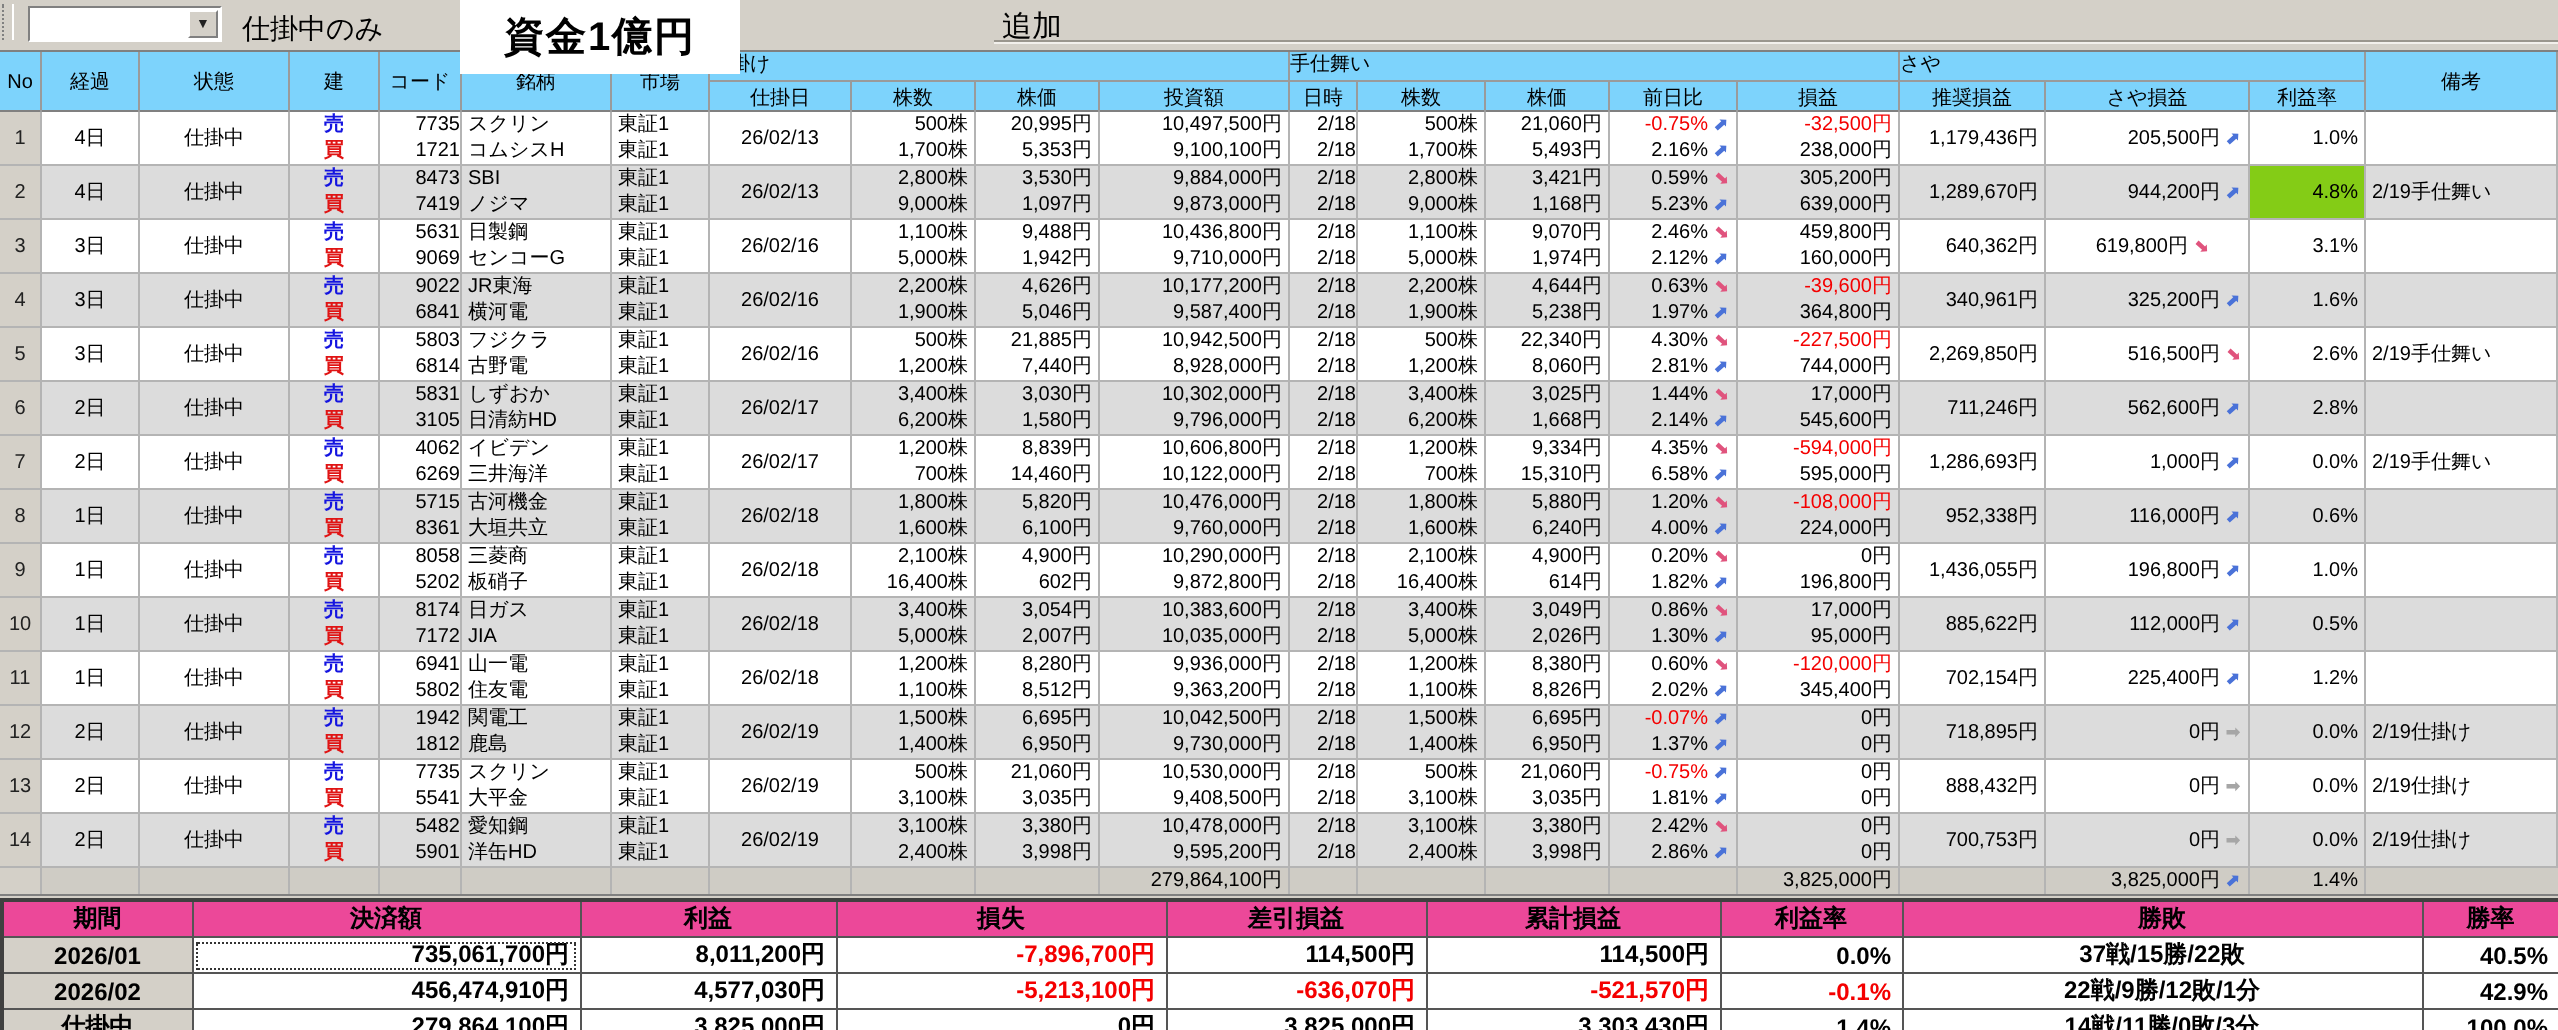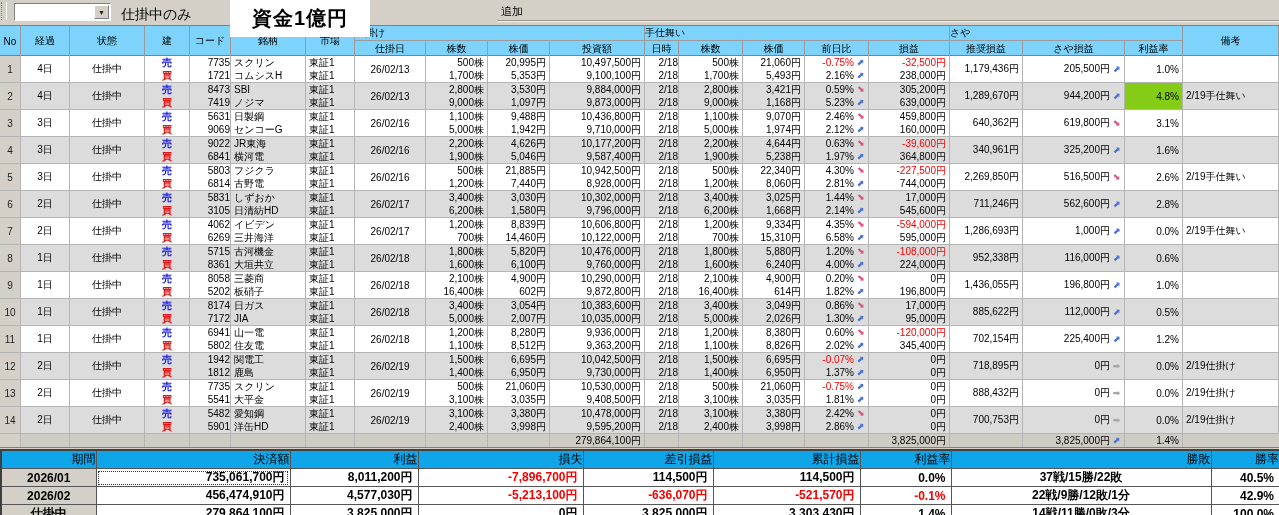--- a/index.html
+++ b/index.html
@@ -6,21 +6,21 @@
 html,body{width:1279px;height:515px;overflow:hidden}
 body{background:#d4d0c8;font-family:"Liberation Sans","DejaVu Sans",sans-serif;font-size:10px;color:#000;position:relative}
 
 
 .toolbar{position:absolute;left:0;top:0;width:1279px;height:25px;background:#d4d0c8}
 .gripper{position:absolute;left:1px;top:2px;width:6px;height:18px;border-left:1px dotted #808080;border-right:1px solid #fff;background:#d4d0c8}
 .combo{position:absolute;left:14px;top:3px;width:97px;height:18px;background:#fff;border:1px solid;border-color:#808080 #fff #fff #808080}
 .combo-btn{position:absolute;right:1px;top:1px;width:15px;height:14px;background:#d4d0c8;border:1px solid;border-color:#fff #808080 #808080 #fff;display:flex;align-items:center;justify-content:center;font-size:7px;color:#222}
 .filter-label{position:absolute;left:121px;top:6px;font-size:14px;white-space:nowrap}
 .capital-overlay{position:absolute;left:230px;top:0;width:140px;height:37px;background:#fff;z-index:6;display:flex;align-items:center;justify-content:center;font-size:20px;font-weight:bold;letter-spacing:1px}
-.add-btn{position:absolute;left:501px;top:4px;font-size:11px;background:transparent;border:none;font-family:inherit;cursor:default}
+.add-btn{position:absolute;left:501px;top:4px;font-size:15px;background:transparent;border:none;font-family:inherit;cursor:default}
 .tool-line{position:absolute;left:497px;top:20px;width:782px;height:2px;border-top:1px solid #9a968e;border-bottom:1px solid #f2f0ec}
 
 
 .maintable{position:absolute;left:0;top:25px;width:1279px;background:#fff;border-top:1px solid #808080}
 .col-no{width:21px}.col-keika{width:49px}.col-jotai{width:75px}.col-tate{width:45px}
 .col-code{width:41px}.col-meigara{width:75px}.col-shijo{width:49px}
 .col-shikakebi{width:71px}.col-kabusu{width:62px}.col-kabuka{width:62px}.col-toshi{width:95px}
 .col-nichiji{width:34px}.col-kabusu2{width:64px}.col-kabuka2{width:62px}.col-zenjitsu{width:64px}.col-soneki{width:81px}
 .col-suisho{width:73px}.col-saya{width:102px}.col-ritsu{width:58px}.col-biko{width:96px}
 
@@ -53,21 +53,21 @@
 .arr.down::before{content:"➡";display:inline-block;transform:rotate(42deg);color:#e0537d}
 .arr.flat::before{content:"➡";display:inline-block;color:#a6a6a6}
 .no-cell{background:#d4d0c8;color:#222}
 
 .trow{display:flex;height:14px;background:#cfccc5;border-bottom:1px solid #808080}
 .tc{border-right:1px solid #b4b4b4;height:100%;line-height:13px;text-align:right;padding-right:3px;white-space:nowrap}
 .tc.arrcell{display:flex;justify-content:flex-end;align-items:center;padding-right:1px}
 
 
 .summary{position:absolute;left:0;top:449px;width:1279px;border-collapse:collapse;table-layout:fixed;background:#fff;font-size:12px;font-weight:bold;border:2px solid #404040}
-.summary th{background:#0ea5e9;border:1px solid #555;height:16px;text-align:right;font-weight:normal;white-space:nowrap}
+.summary th{background:#ec4899;border:1px solid #555;height:16px;text-align:center;font-weight:bold;white-space:nowrap}
 .summary td{border:1px solid #555;height:16px;text-align:right;padding-right:5px;white-space:nowrap;overflow:hidden}
 .summary td.period{background:#d4d0c8;text-align:center;padding:0}
 .summary td.center{text-align:center;padding:0}
 .focus-cell{outline:1px dotted #333;outline-offset:-3px}
 </style>
 </head>
 <body>
 
 <div class="toolbar">
   <div class="gripper"></div>
@@ -310,21 +310,21 @@
       <div class="leg arrleg">
             <span class="val">2.12%</span>
             <span class="arr up"></span>
           </div>
     </div>
     <div class="c col-soneki legs numcol">
       <div class="leg">459,800円</div>
           <div class="leg">160,000円</div>
     </div>
     <div class="c col-suisho merged num">640,362円</div>
-    <div class="c col-saya merged num" style="padding-right:1px">
+    <div class="c col-saya merged num" style="padding-right:17px">
       <span class="val">619,800円</span>
           <span class="arr down"></span>
     </div>
     <div class="c col-ritsu merged num">3.1%</div>
     <div class="c col-biko merged lalign" style="justify-content:flex-start;padding-left:3px"></div>
   </div>
       <div class="prow alt">
     <div class="c col-no merged no-cell">4</div>
     <div class="c col-keika merged">3日</div>
     <div class="c col-jotai merged">仕掛中</div>

